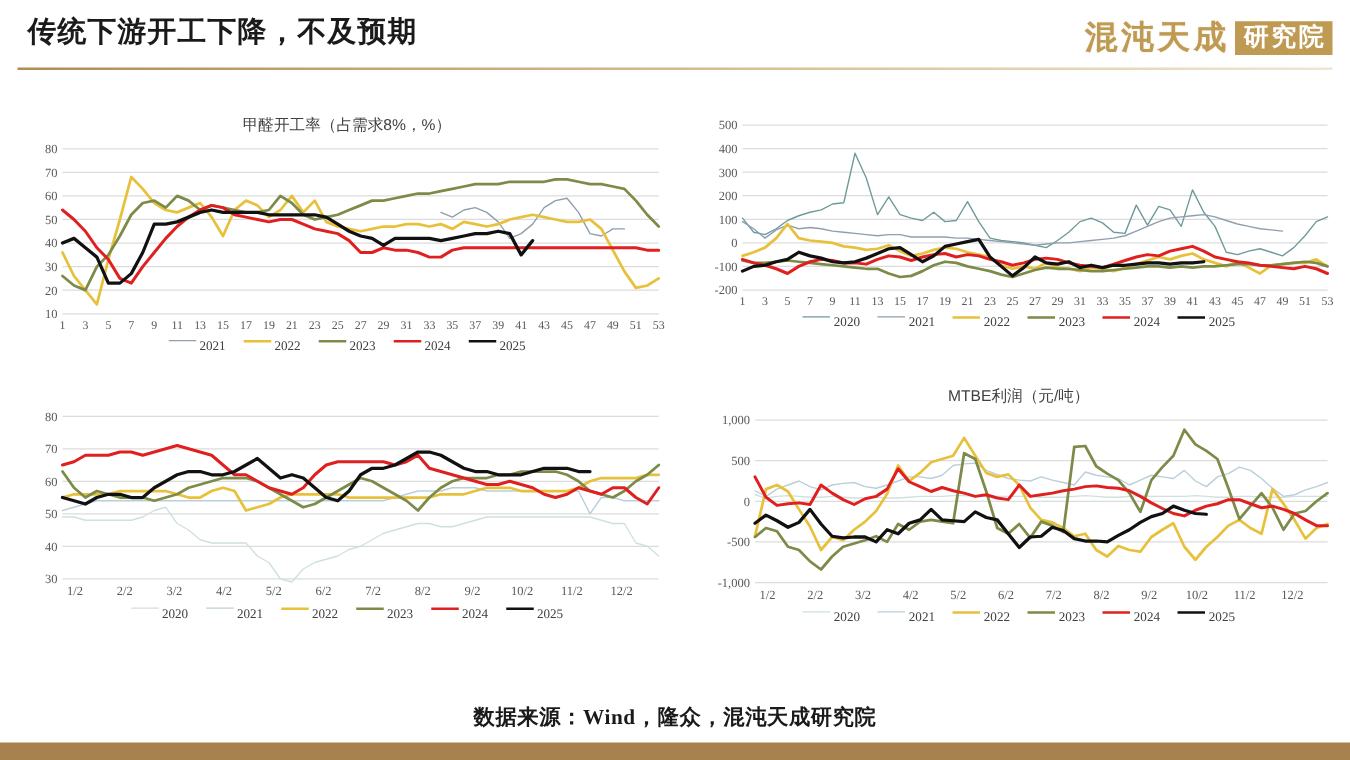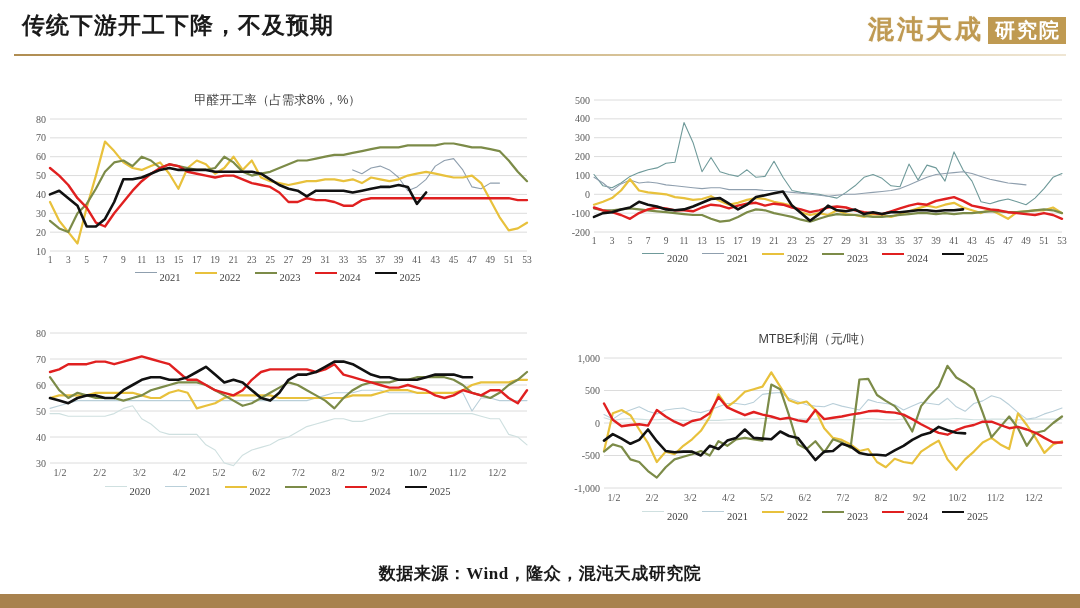--- a/index.html
+++ b/index.html
@@ -288,21 +288,21 @@
         <span class="legend-swatch" style="border-top-width: 2.4px; border-top-color: rgb(224, 32, 32);"></span>
         <span class="legend-label">2024</span>
       </div>
       <div class="legend-item">
         <span class="legend-swatch" style="border-top-width: 2.6px; border-top-color: rgb(17, 17, 17);"></span>
         <span class="legend-label">2025</span>
       </div>
     </div>
 </div>
 
-<div class="chart-card" id="chart-3" style="left:560px;top:331px;width:510px;">
+<div class="chart-card" id="chart-3" style="left:560px;top:309px;width:510px;">
   <div class="chart-title">MTBE利润（元/吨）</div>
   <div class="plot-wrap">
       <svg width="510" height="160" viewBox="0 0 510 160">
         <line x1="44" y1="138" x2="502" y2="138" stroke="#dcdcdc" stroke-width="1"></line>
         <text x="40" y="141.5" text-anchor="end" font-size="10" class="tick-text">-1,000</text>
         <line x1="44" y1="105.5" x2="502" y2="105.5" stroke="#dcdcdc" stroke-width="1"></line>
         <text x="40" y="109" text-anchor="end" font-size="10" class="tick-text">-500</text>
         <line x1="44" y1="73" x2="502" y2="73" stroke="#dcdcdc" stroke-width="1"></line>
         <text x="40" y="76.5" text-anchor="end" font-size="10" class="tick-text">0</text>
         <line x1="44" y1="40.5" x2="502" y2="40.5" stroke="#dcdcdc" stroke-width="1"></line>

